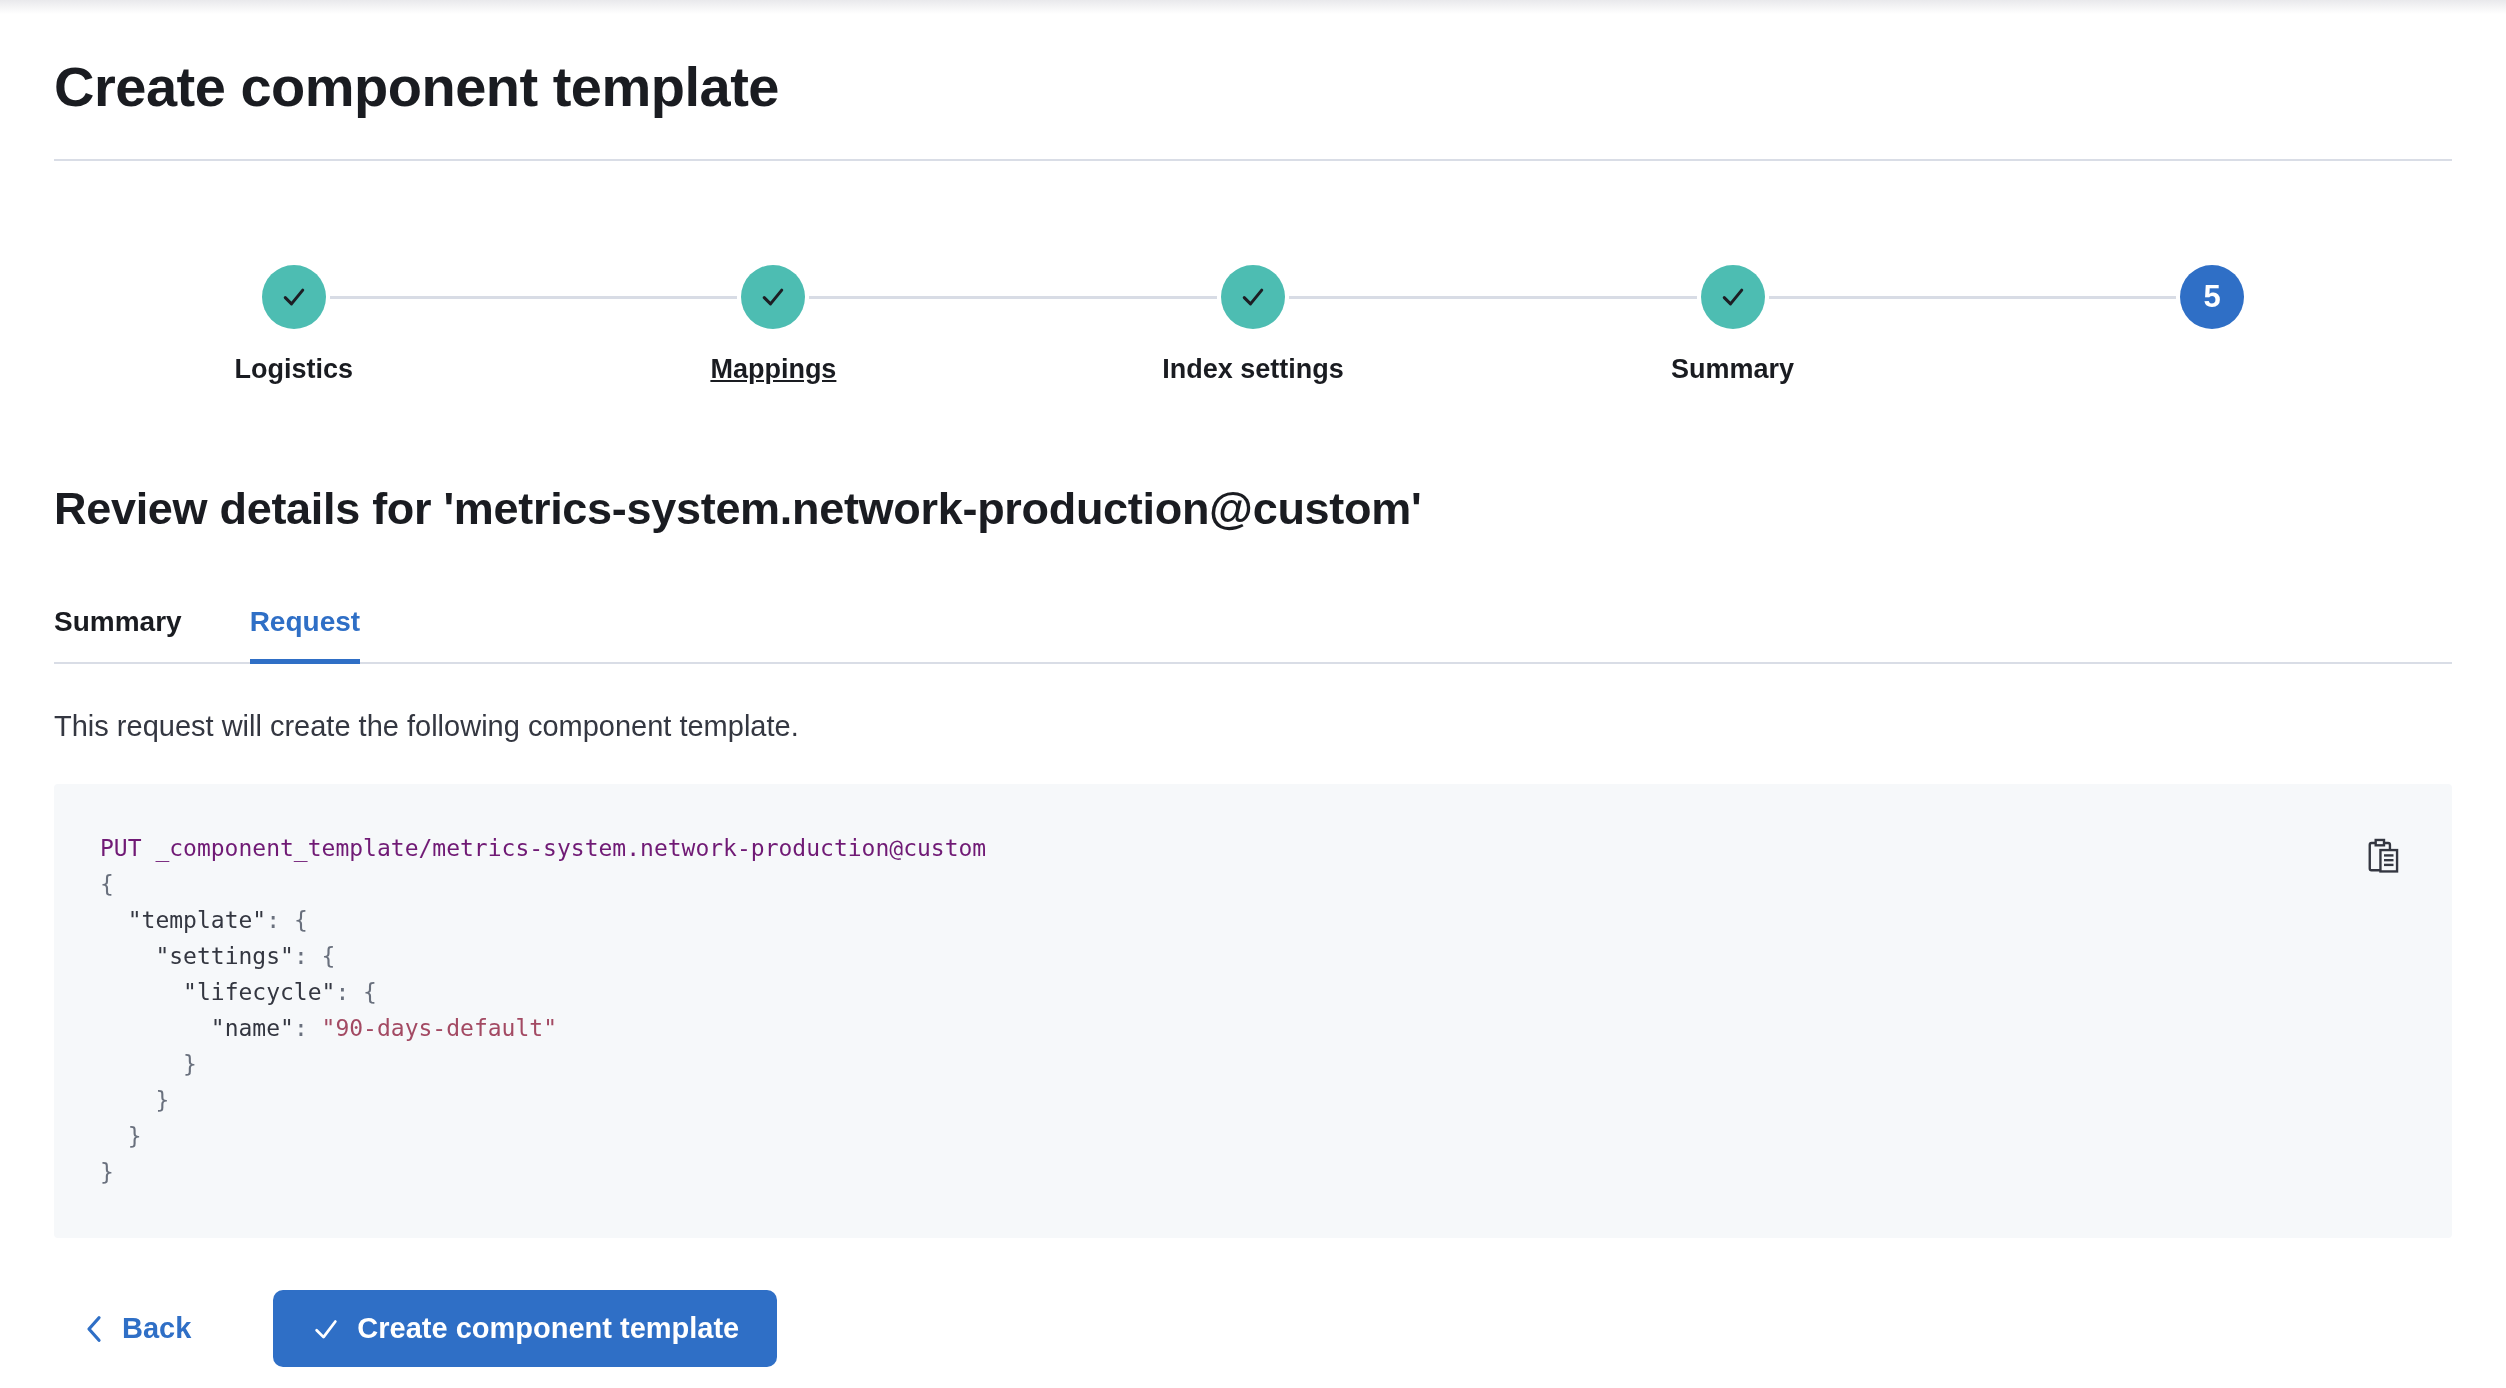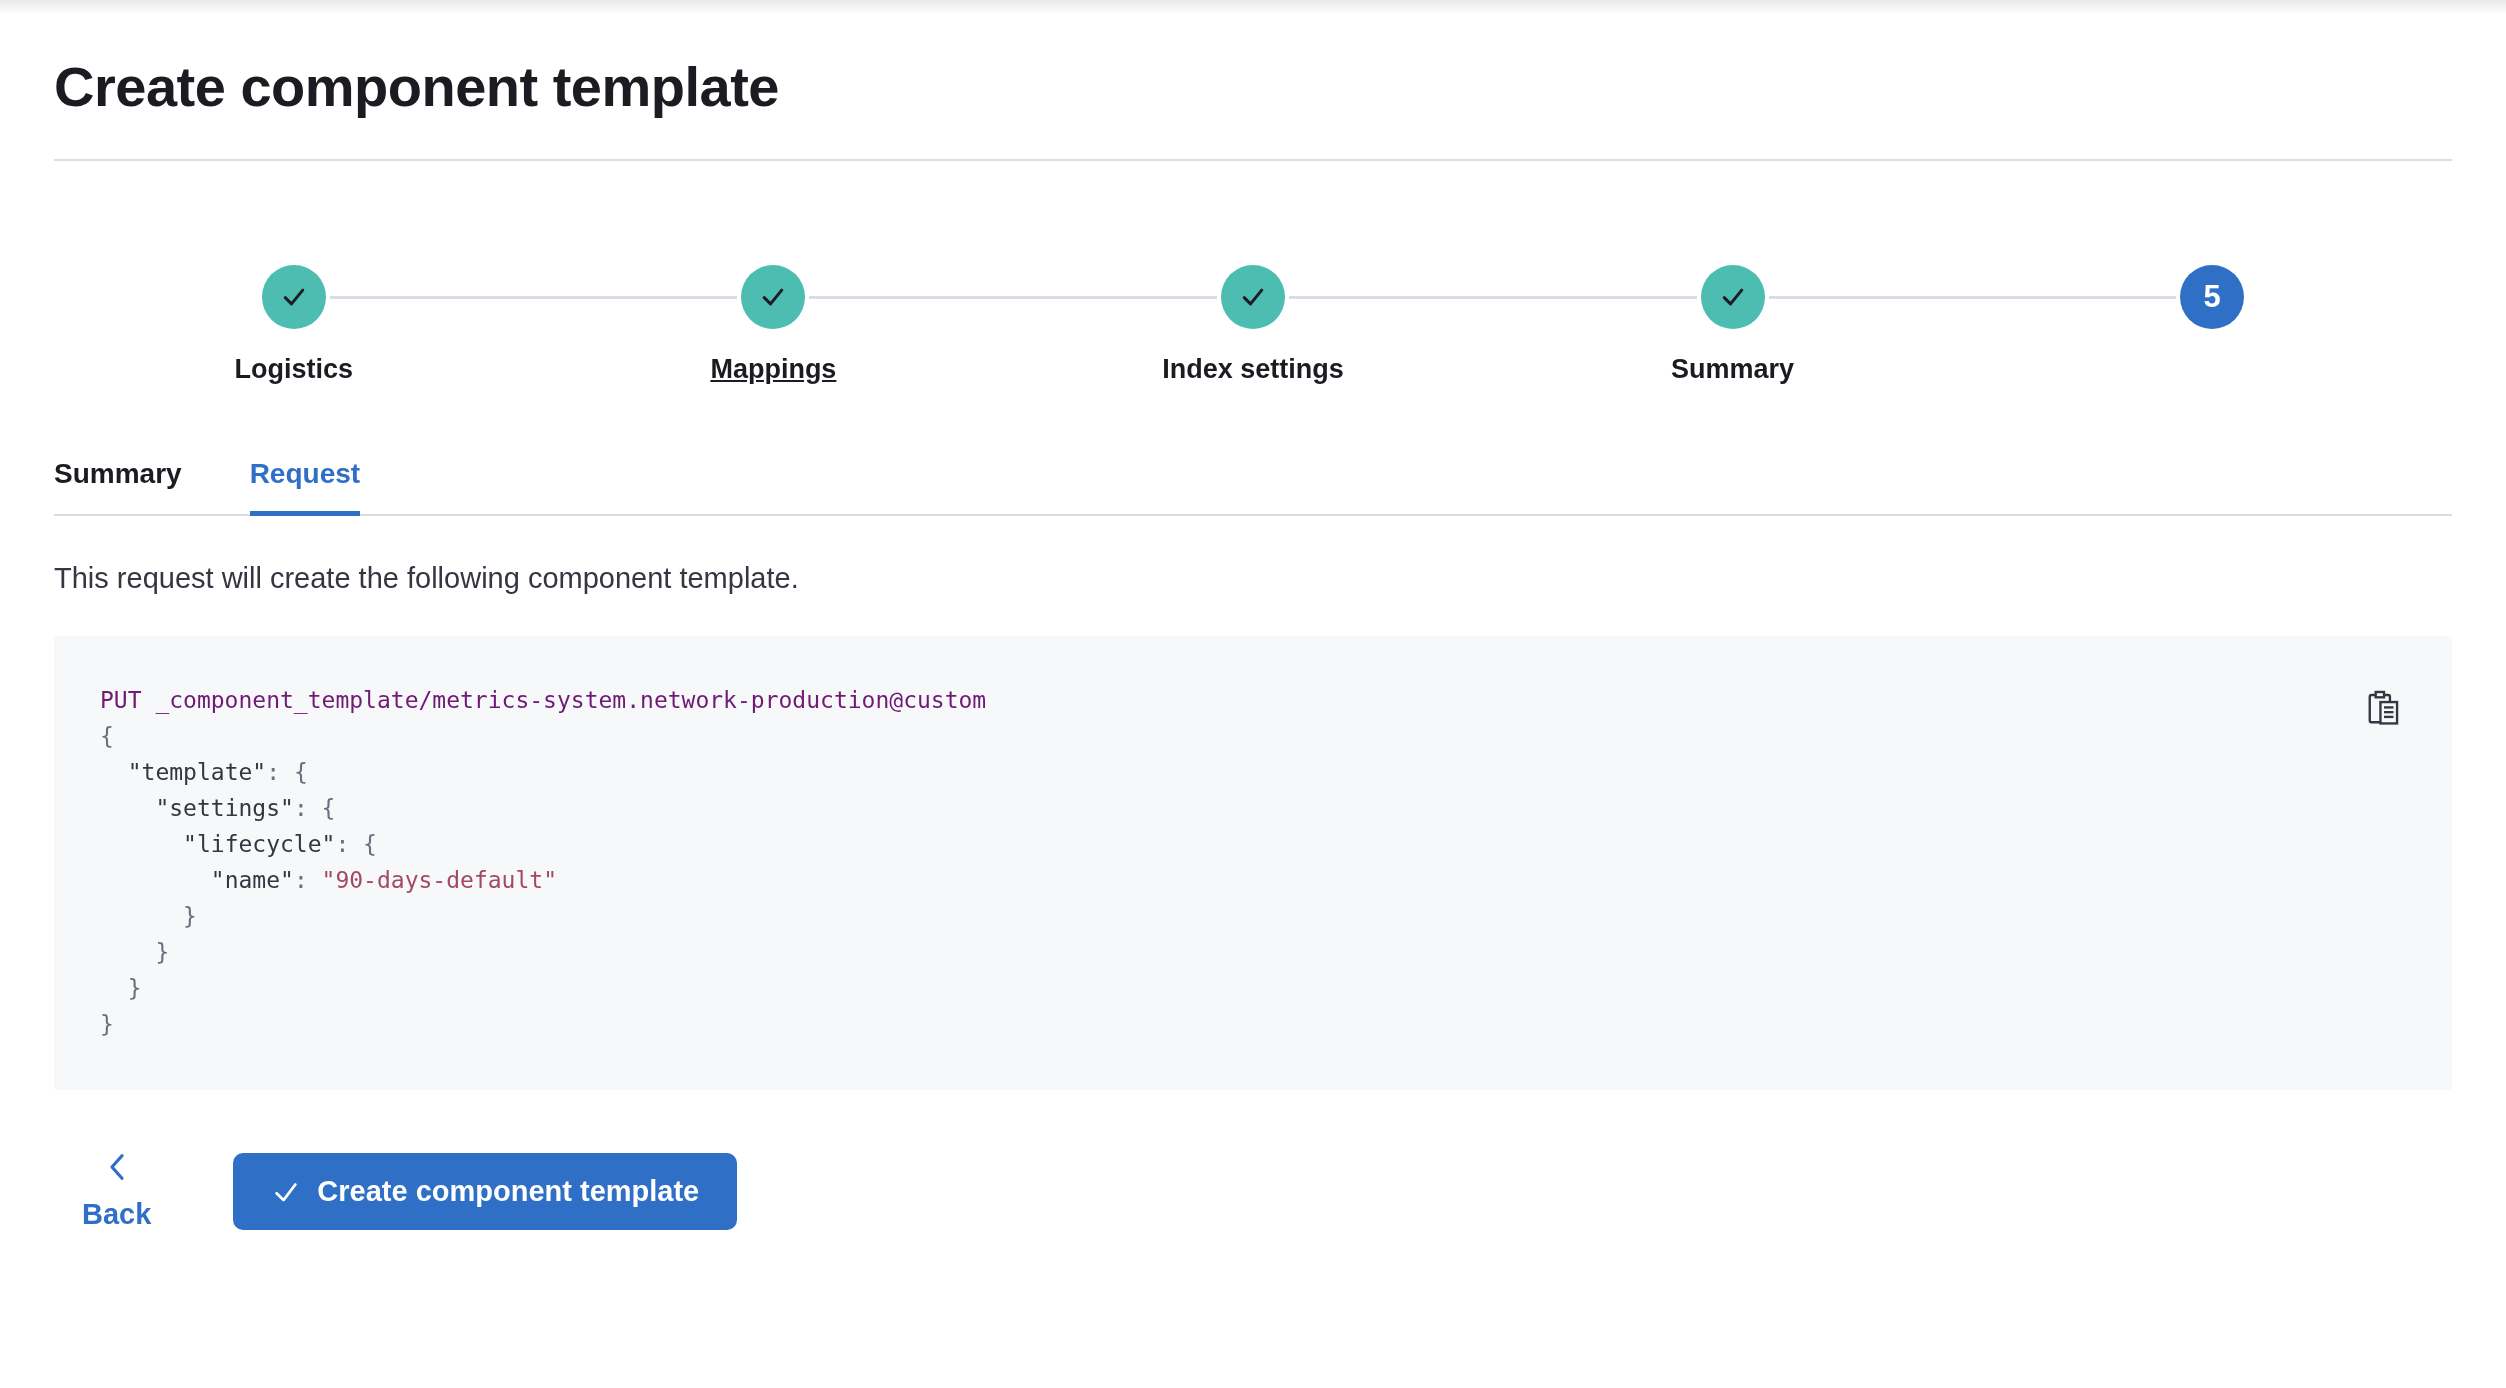--- a/index.html
+++ b/index.html
@@ -125,21 +125,20 @@
     display: flex; align-items: center;
   }
   .back-button {
     display: flex; align-items: center; gap: 16px;
     background: none; border: none; cursor: pointer;
     color: #2f6fc6;
     font-family: "Liberation Sans", sans-serif;
     font-size: 29px; font-weight: 600;
     padding: 10px 16px;
     margin-left: 12px;
-    flex-direction: column;
   }
   .create-button {
     margin-left: 66px;
     display: flex; align-items: center; gap: 16px;
     height: 77px;
     padding: 0 38px;
     background: #2f6fc6;
     border: none; border-radius: 10px;
     cursor: pointer;
     color: #ffffff;
@@ -204,20 +203,21 @@
 
     <div class="step">
       <div class="step-line left"></div>
       <div class="step-circle current">
         <span class="step-number">5</span>
       </div>
     </div>
 
   </div>
 
+  <h2 class="review-heading">Review details for 'metrics-system.network-production@custom'</h2>
 
   <div class="tabs">
     <div class="tab">Summary</div>
     <div class="tab active">Request</div>
   </div>
 
   <p class="request-description">This request will create the following component template.</p>
 
   <div class="code-block">
     <div class="code-pre" id="code-pre"><div class="code-line"><span class="tok-plain">PUT _component_template/metrics-system.network-production@custom</span></div><div class="code-line"><span class="tok-punct">{</span></div><div class="code-line"><span class="tok-plain">  </span><span class="tok-key">"template"</span><span class="tok-punct">: {</span></div><div class="code-line"><span class="tok-plain">    </span><span class="tok-key">"settings"</span><span class="tok-punct">: {</span></div><div class="code-line"><span class="tok-plain">      </span><span class="tok-key">"lifecycle"</span><span class="tok-punct">: {</span></div><div class="code-line"><span class="tok-plain">        </span><span class="tok-key">"name"</span><span class="tok-punct">: </span><span class="tok-string">"90-days-default"</span></div><div class="code-line"><span class="tok-punct">      }</span></div><div class="code-line"><span class="tok-punct">    }</span></div><div class="code-line"><span class="tok-punct">  }</span></div><div class="code-line"><span class="tok-punct">}</span></div></div>

